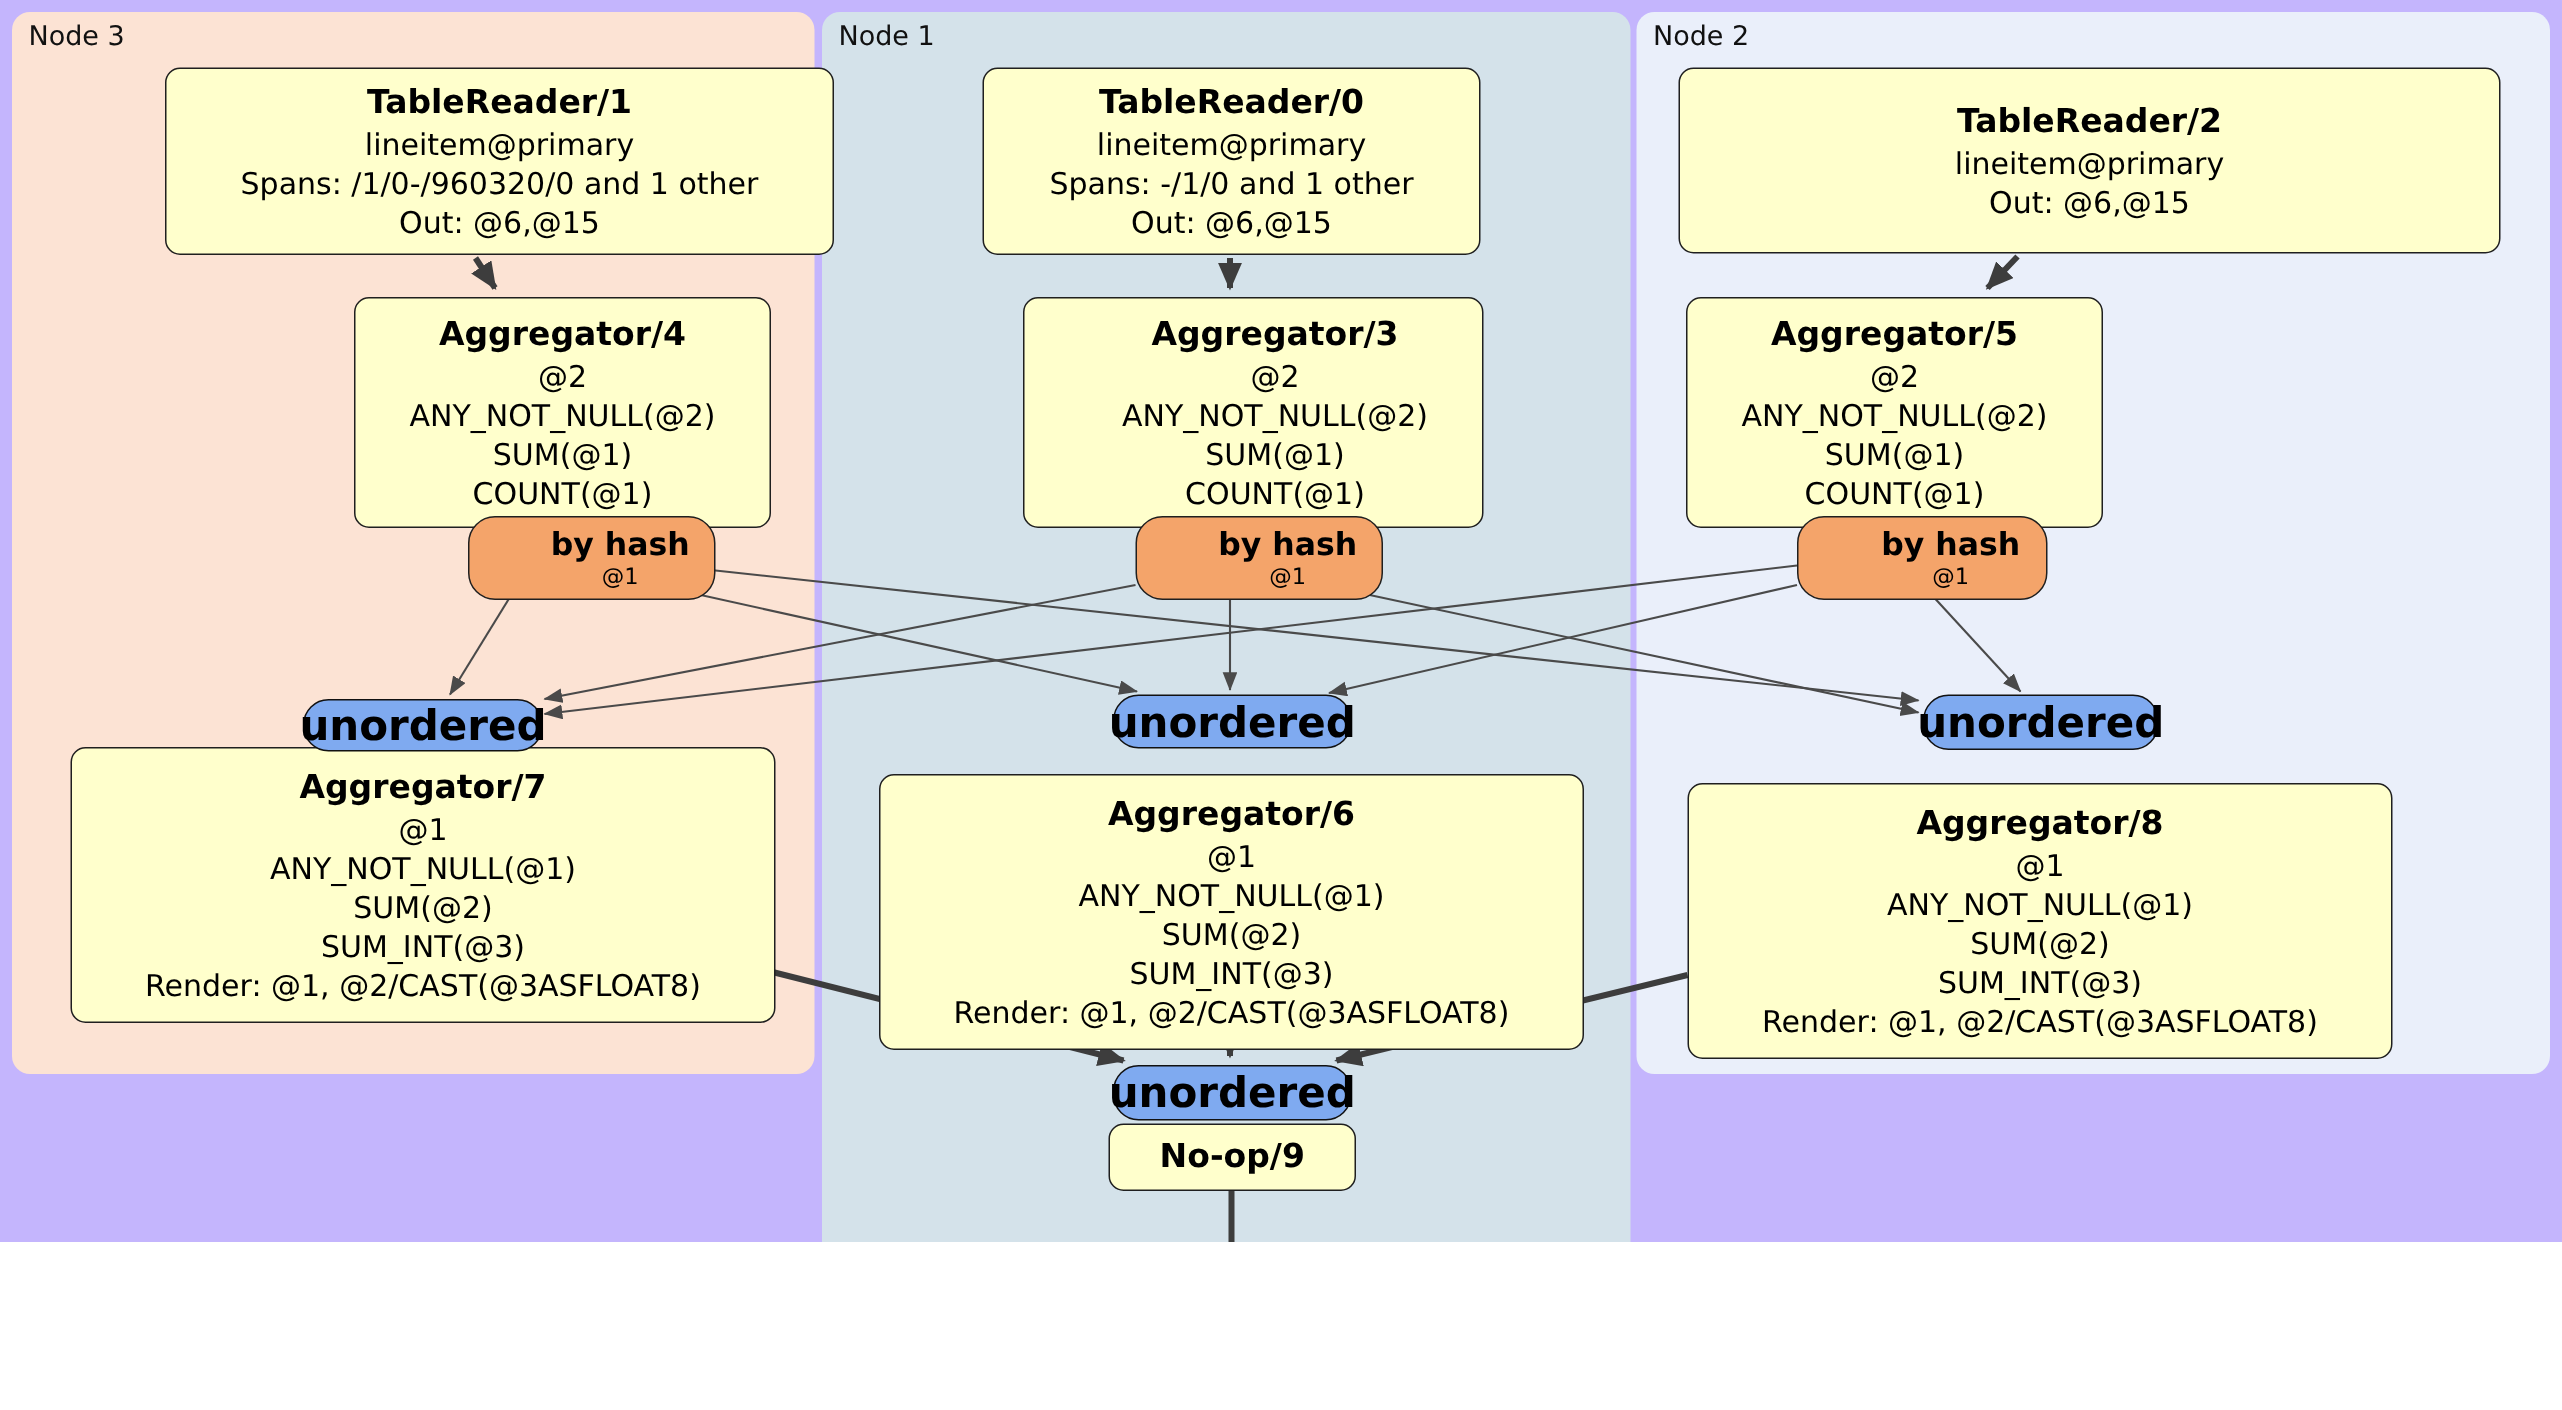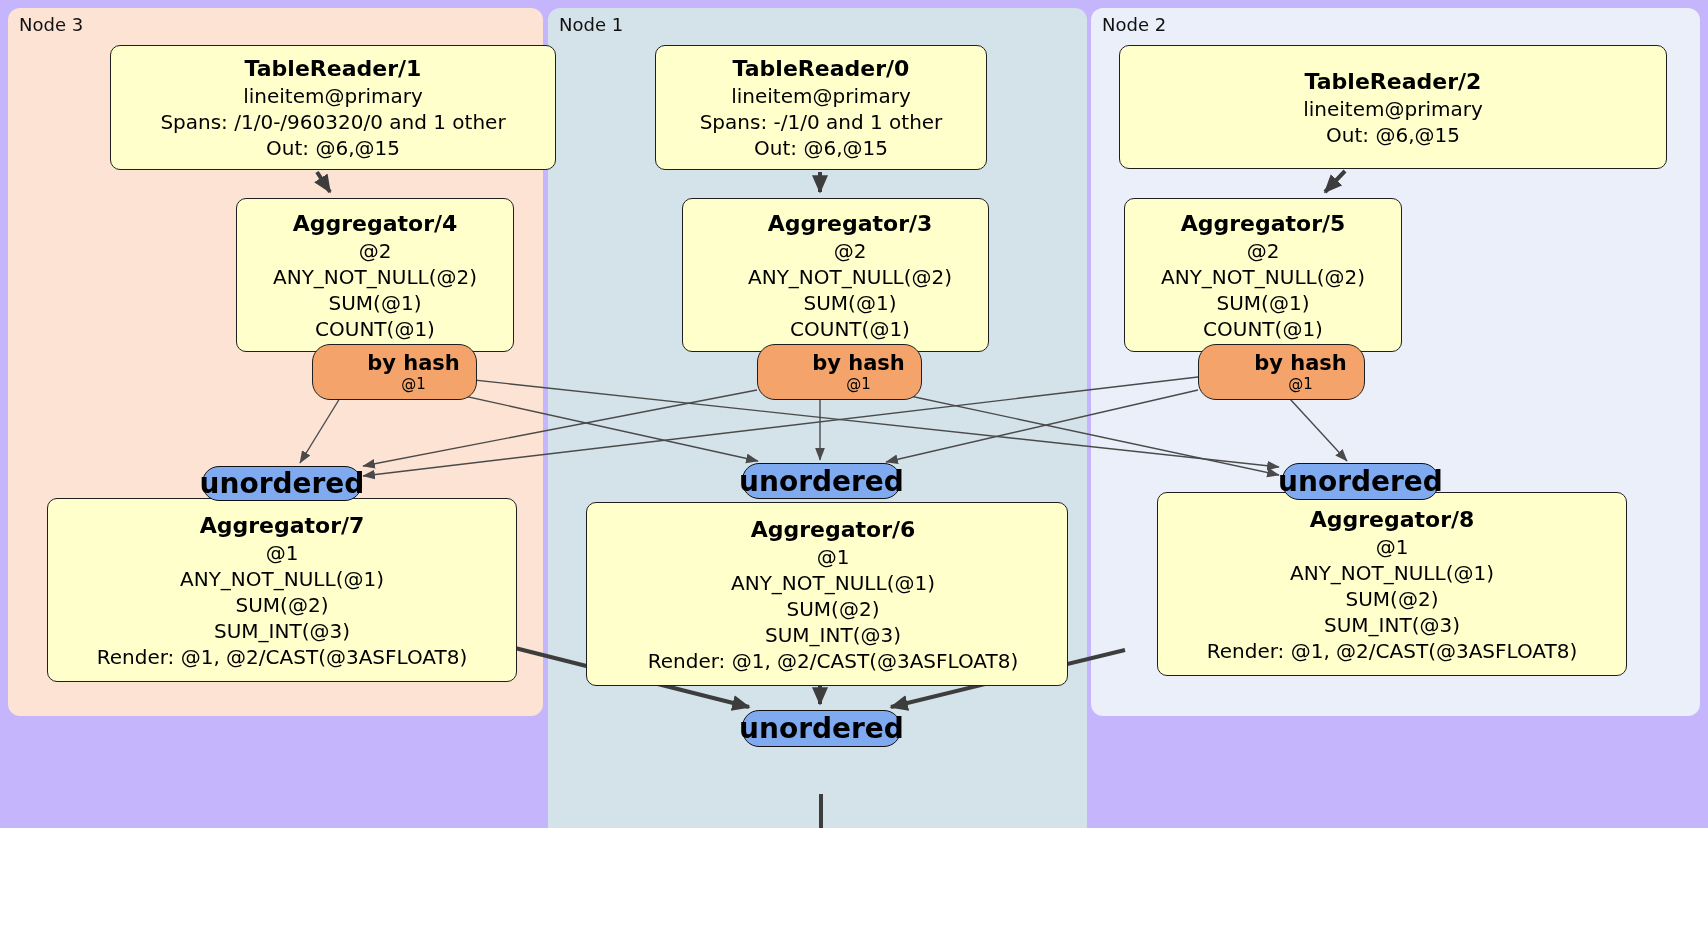--- a/index.html
+++ b/index.html
@@ -32,22 +32,22 @@
   .panel-node2{left:1091px;top:8px;width:609px;height:708px;background:#eaeffa;}
 
   
   .tr1{left:69px;top:45px;width:444px;height:123px;margin-left:41px;}
   .tr0{left:655px;top:45px;width:330px;height:123px;}
   .tr2{left:1119px;top:45px;width:546px;height:122px;}
   .agg4{left:236px;top:198px;width:276px;height:152px;}
   .agg3{left:682px;top:198px;width:276px;height:152px;padding-left:29px;}
   .agg5{left:1124px;top:198px;width:276px;height:152px;}
   .agg7{left:47px;top:498px;width:468px;height:182px;}
-  .agg6{left:586px;top:502px;width:468px;height:182px;padding-left:12px;}
-  .agg8{left:1125px;top:492px;width:468px;height:182px;margin-left:32px;}
+  .agg6{left:586px;top:516px;width:468px;height:182px;}
+  .agg8{left:1125px;top:522px;width:468px;height:182px;}
   .noop{left:739px;top:749px;width:163px;height:43px;}
   .response{left:732px;top:872px;width:178px;height:45px;}
 
   
   .r3{left:312px;top:344px;width:125px;height:54px;}
   .r1{left:757px;top:344px;width:125px;height:54px;}
   .r2{left:1198px;top:344px;width:127px;height:54px;}
 
   
   .p3{left:202px;top:466px;width:158px;height:33px;}
@@ -179,20 +179,23 @@
     <div class="title">Aggregator/8</div>
     <div>
         <div class="line">@1</div>
         <div class="line">ANY_NOT_NULL(@1)</div>
         <div class="line">SUM(@2)</div>
         <div class="line">SUM_INT(@3)</div>
         <div class="line">Render: @1, @2/CAST(@3ASFLOAT8)</div>
       </div>
   </div>
 
+  <div class="box noop">
+    <div class="title">No-op/9</div>
+  </div>
   <div class="box response">
     <div class="title">Response</div>
   </div>
 
   <div class="router r3">
     <div class="rlabel">by hash</div>
     <div class="rsub">@1</div>
   </div>
   <div class="router r1">
     <div class="rlabel">by hash</div>

